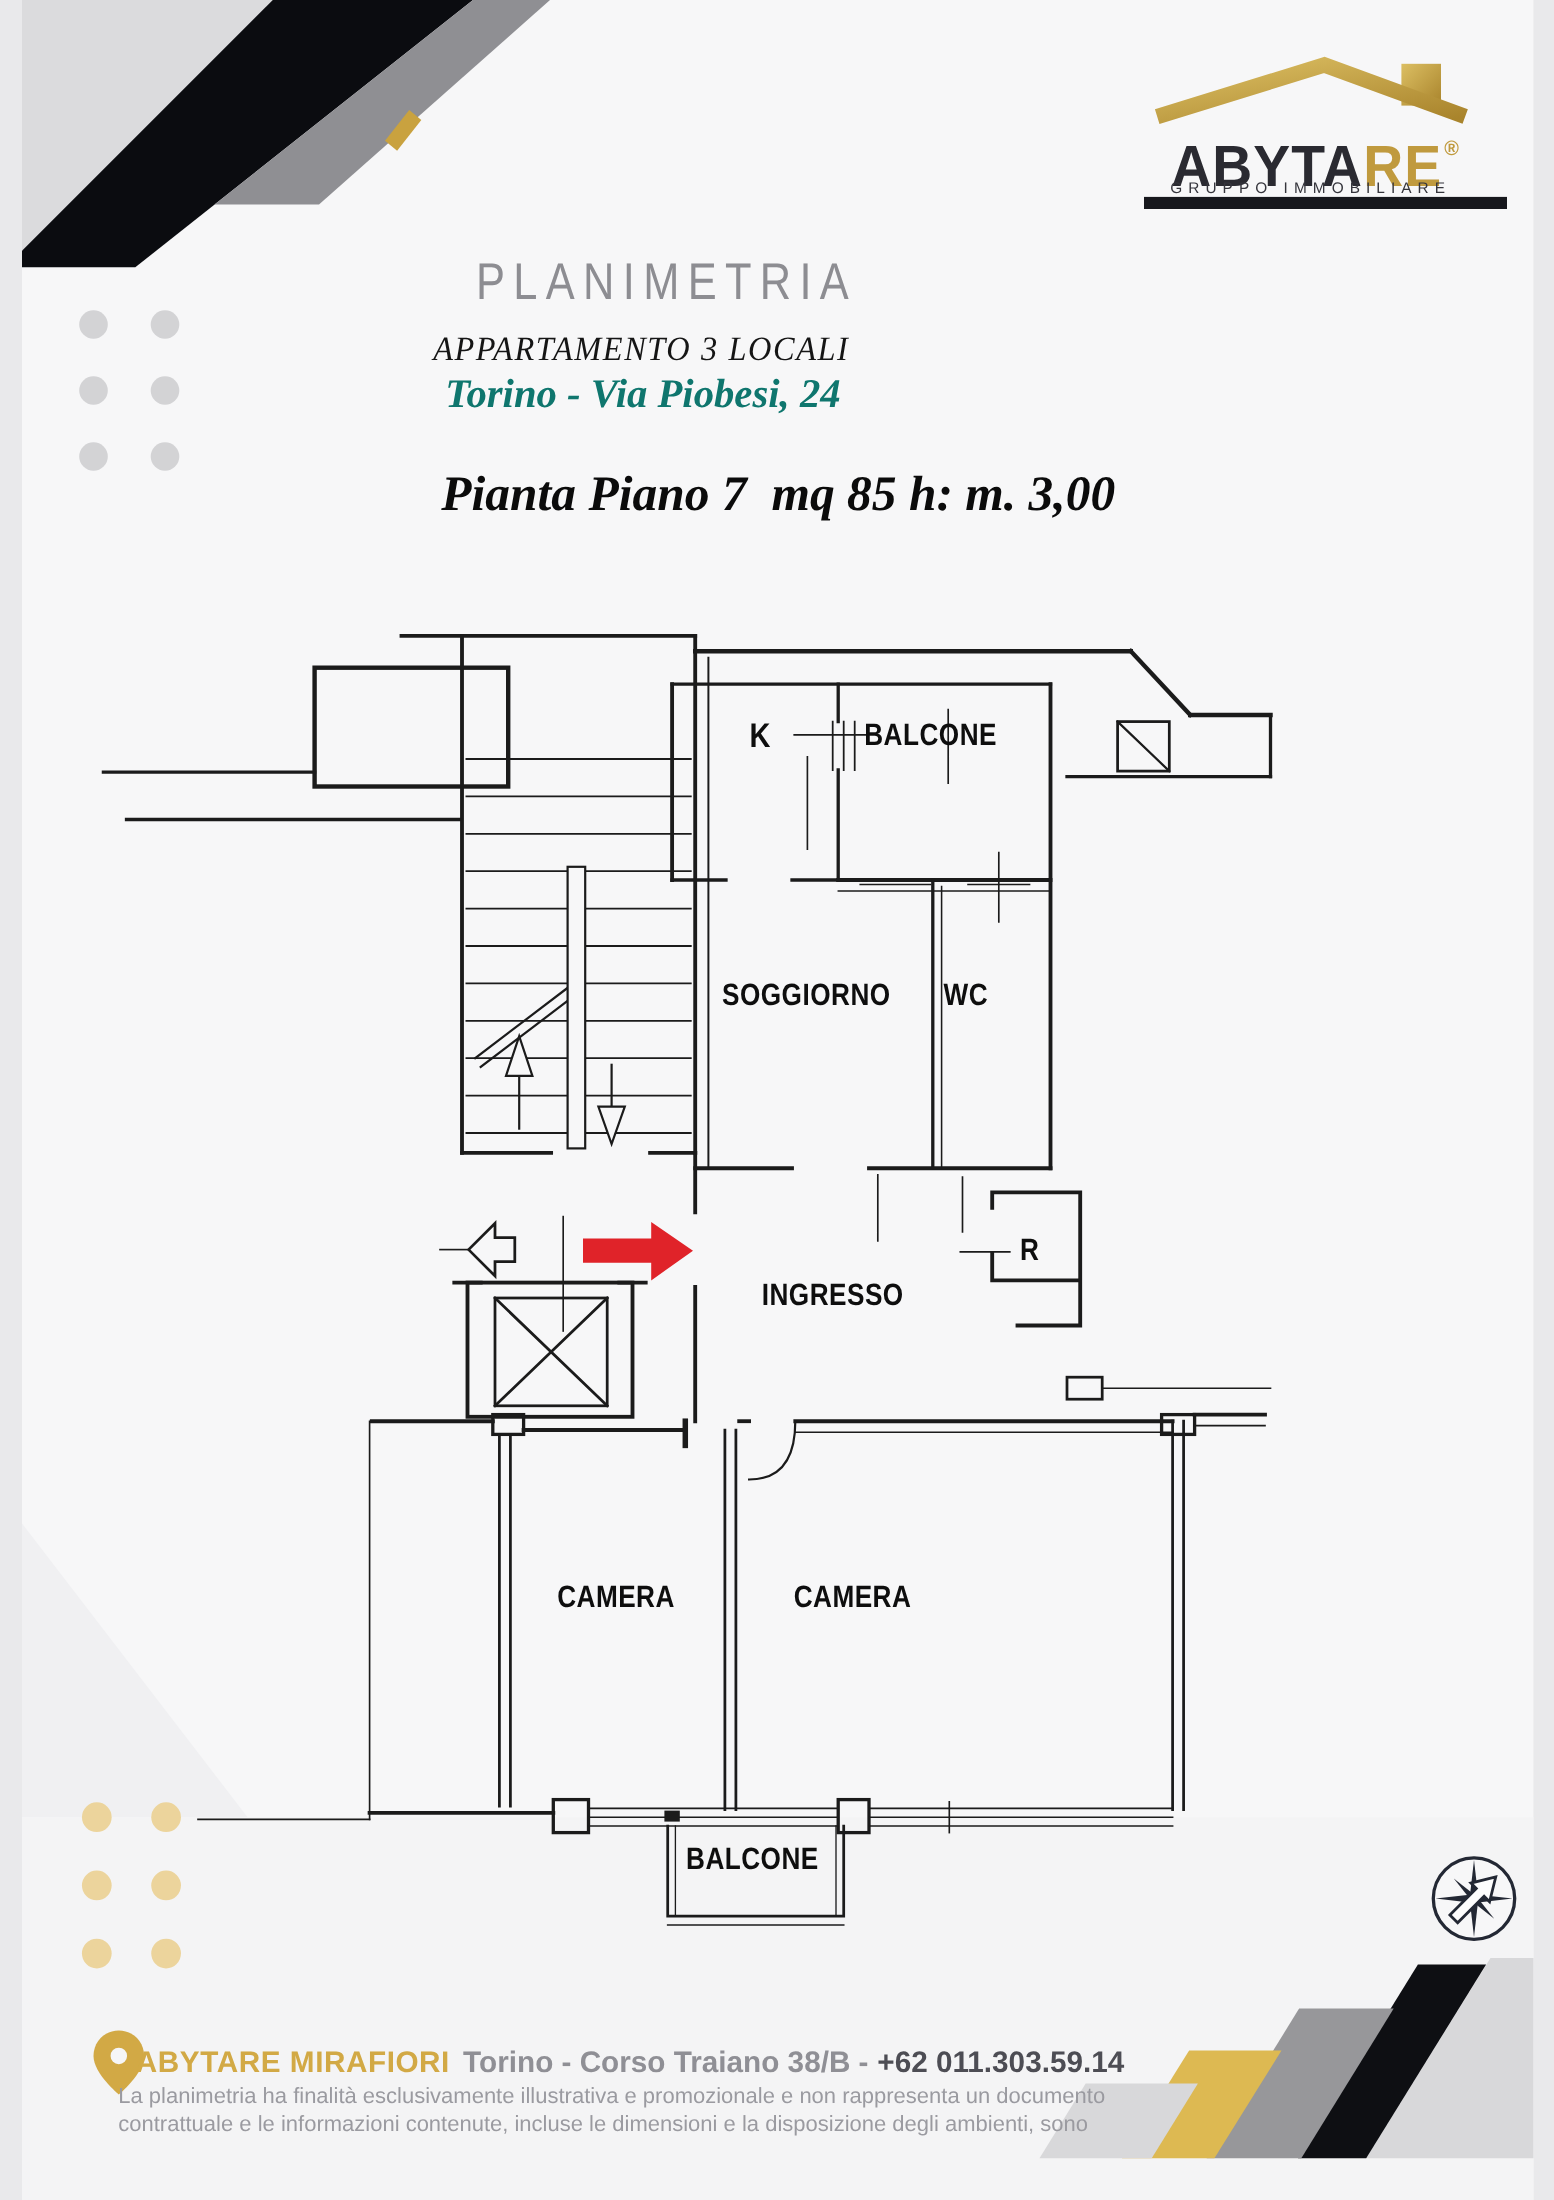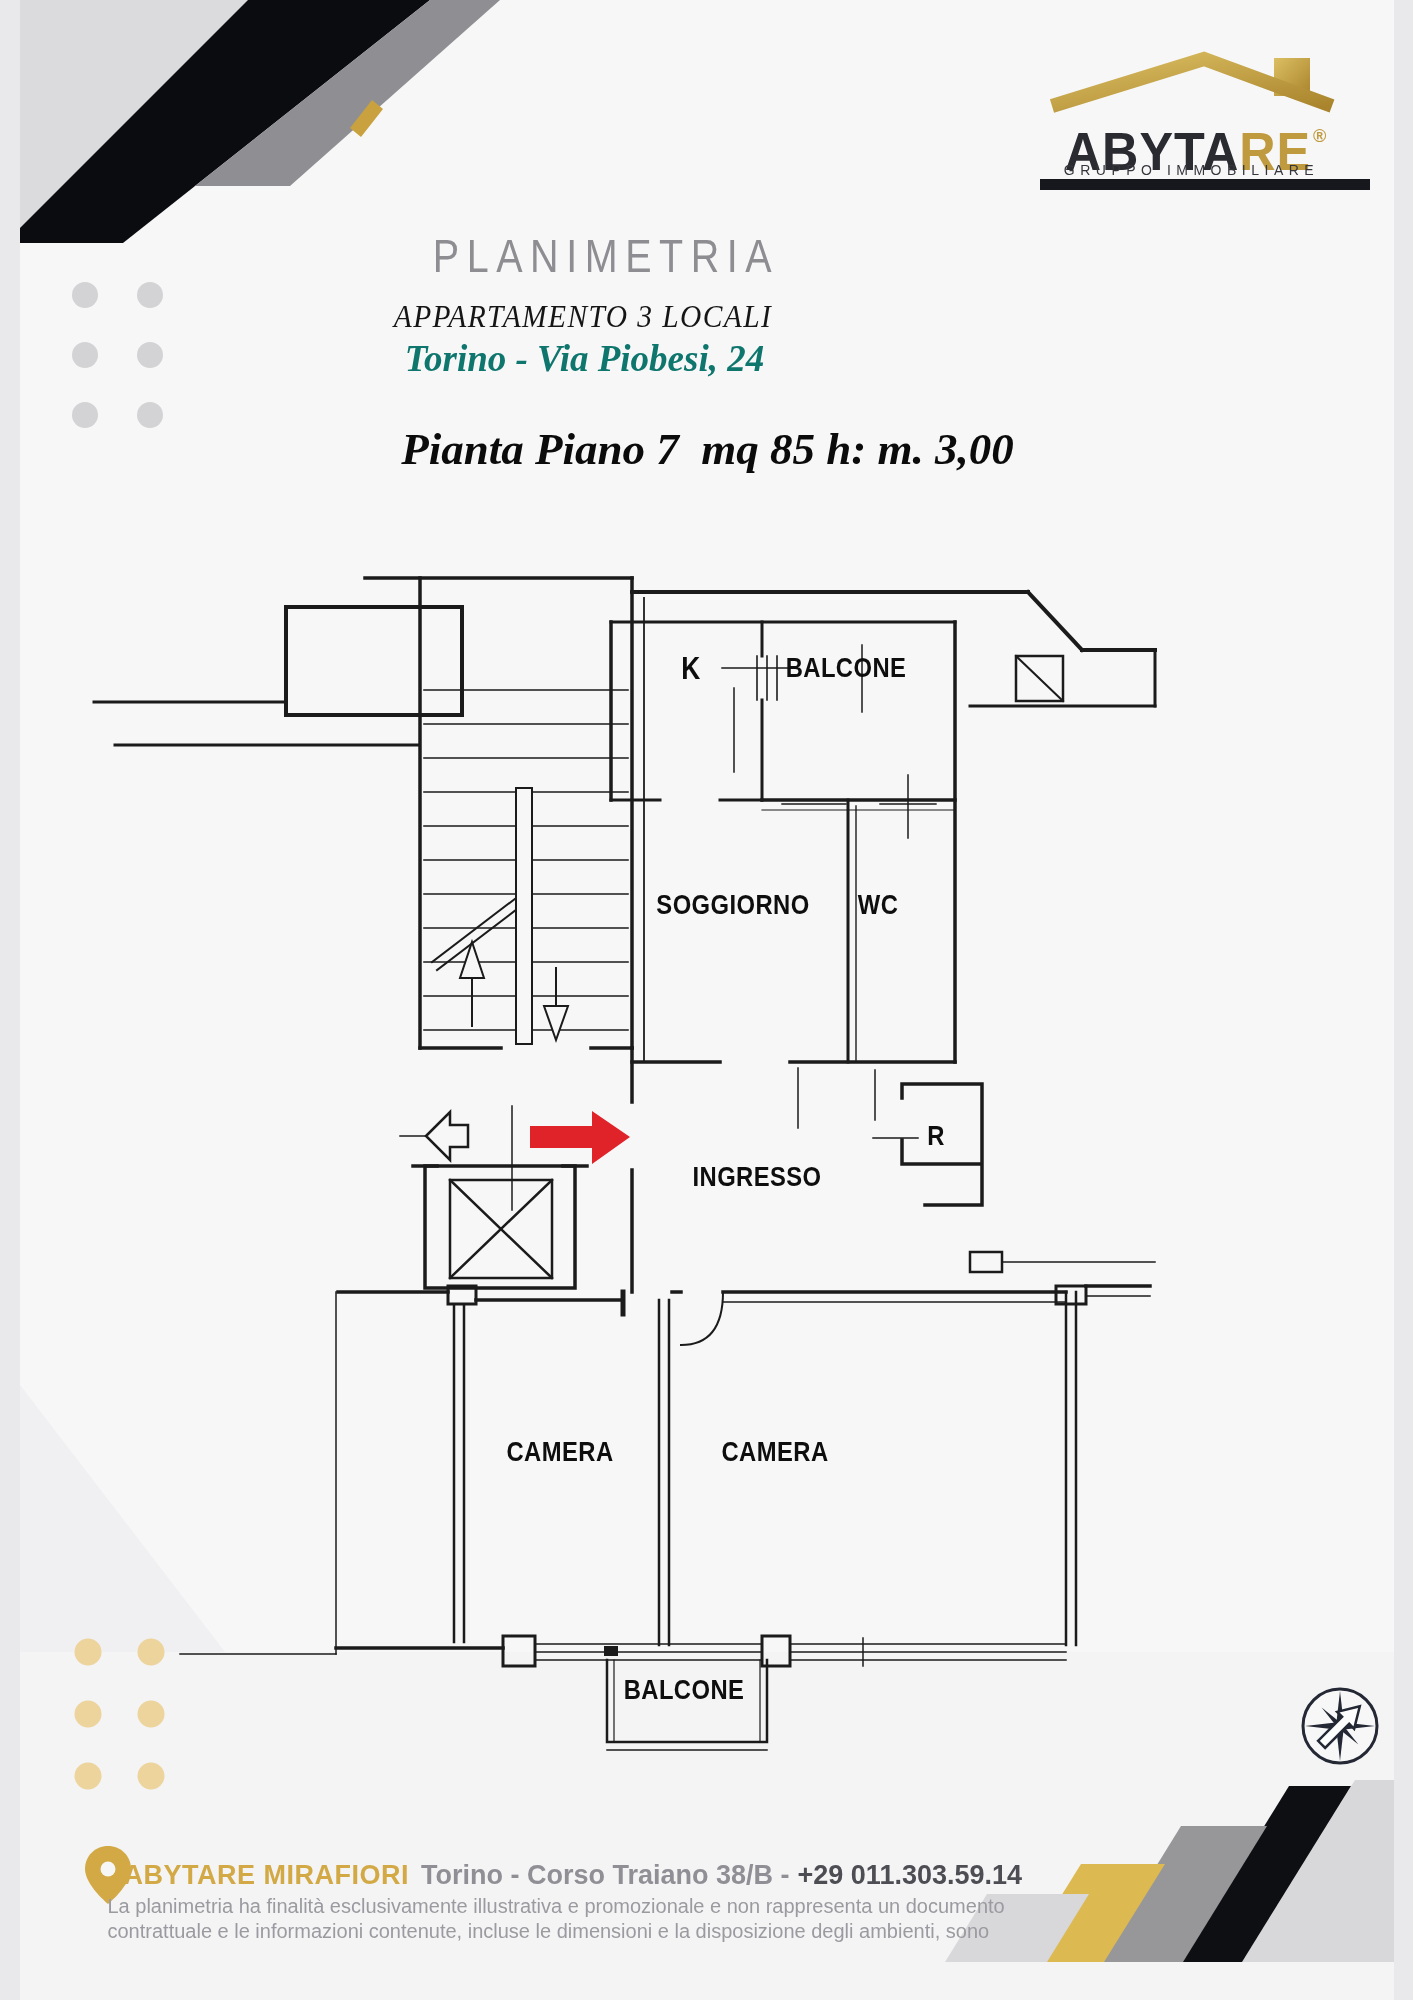--- a/index.html
+++ b/index.html
@@ -215,19 +215,19 @@
   <div class="room-label big" style="left:671px;top:669px">K</div>
   <div class="room-label" style="left:826px;top:668px">BALCONE</div>
   <div class="room-label" style="left:713px;top:905px">SOGGIORNO</div>
   <div class="room-label" style="left:858px;top:905px">WC</div>
   <div class="room-label" style="left:737px;top:1177px">INGRESSO</div>
   <div class="room-label" style="left:916px;top:1136px">R</div>
   <div class="room-label" style="left:540px;top:1452px">CAMERA</div>
   <div class="room-label" style="left:755px;top:1452px">CAMERA</div>
   <div class="room-label" style="left:664px;top:1690px">BALCONE</div>
 
-  <div class="abs agency-line"><span class="agency">ABYTARE MIRAFIORI</span><span class="addr">Torino - Corso Traiano 38/B -</span><span class="phone">+29 011.303.59.14</span></div>
+  <div class="abs agency-line"><span class="agency">ABYTARE MIRAFIORI</span><span class="addr">Torino - Corso Traiano 38/B -</span><span class="phone">+62 011.303.59.14</span></div>
   <div class="abs disclaimer">
     <div>La planimetria ha finalità esclusivamente illustrativa e promozionale e non rappresenta un documento</div>
     <div>contrattuale e le informazioni contenute, incluse le dimensioni e la disposizione degli ambienti, sono</div>
   </div>
 
 </div>
 
 </body></html>

